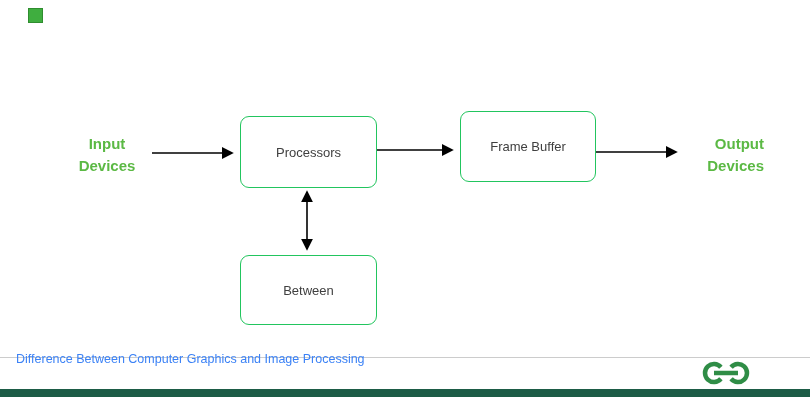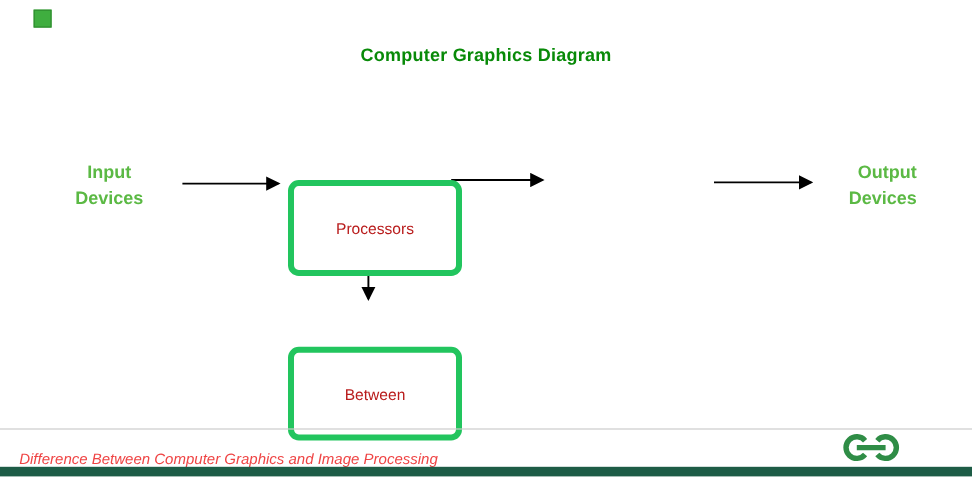--- a/index.html
+++ b/index.html
@@ -2,63 +2,65 @@
 <html><head>
 <meta charset="utf-8">
 <style>
   html,body{margin:0;padding:0;background:#fff;}
   #page{position:relative;width:810px;height:400px;background:#ffffff;overflow:hidden;
         font-family:"Liberation Sans",sans-serif;}
   .corner-square{position:absolute;left:28px;top:8px;width:13px;height:13px;
         background:#3fae3f;border:1px solid #2f8d2f;}
   .title{position:absolute;left:0;top:38px;width:100%;text-align:center;
         font-size:15px;font-weight:bold;color:#088a08;letter-spacing:.2px;}
-  .node-box{position:absolute;border:5px solid #22c55e;border-radius:9px;background:#fff;
+  .node-box{position:absolute;border:1px solid #22c55e;border-radius:9px;background:#fff;
         display:flex;align-items:center;justify-content:center;
-        font-size:13px;color:#b91c1c;margin-top:34px;}
+        font-size:13px;color:#404040;}
   .box-processors{left:240px;top:116px;width:135px;height:70px;}
   .box-frame-buffer{left:460px;top:111px;width:134px;height:69px;}
   .box-memory{left:240px;top:255px;width:135px;height:68px;}
   .side-label{position:absolute;font-size:15px;font-weight:bold;color:#5bb944;
         text-align:center;line-height:1.45;}
-  .label-input{left:44px;top:133px;width:94px;}
+  .label-input{left:60px;top:133px;width:94px;}
   .label-output{left:684px;top:133px;width:80px;text-align:right;}
   .arrows{position:absolute;left:0;top:0;width:810px;height:400px;pointer-events:none;}
   .footer-rule{position:absolute;left:0;top:357px;width:810px;height:1px;background:#cccccc;}
-  .footer-caption{position:absolute;left:16px;top:376px;font-size:12.5px;color:#ef4444;font-style:italic;}
+  .footer-caption{position:absolute;left:16px;top:352px;font-size:12.5px;color:#3b82f6;}
   .footer-logo{position:absolute;left:701px;top:359px;width:50px;height:28px;}
   .footer-bar{position:absolute;left:0;top:389px;width:810px;height:8px;background:#1d5c46;}
 </style>
 </head>
 <body>
 
 <div id="page">
 
   <div class="corner-square"></div>
 
-  <div class="title">Computer Graphics Diagram</div>
 
   <svg class="arrows" viewBox="0 0 810 400">
     <defs>
       <marker id="ah" viewBox="0 0 10 10" refX="8.5" refY="5" markerWidth="7.5" markerHeight="7.5" orient="auto-start-reverse">
         <path d="M0,0 L10,5 L0,10 z" fill="#000"></path>
       </marker>
     </defs>
     <line x1="152" y1="153" x2="232" y2="153" stroke="#000" stroke-width="1.6" marker-end="url(#ah)"></line>
     <line x1="376" y1="150" x2="452" y2="150" stroke="#000" stroke-width="1.6" marker-end="url(#ah)"></line>
     <line x1="595" y1="152" x2="676" y2="152" stroke="#000" stroke-width="1.6" marker-end="url(#ah)"></line>
     <line x1="307" y1="192" x2="307" y2="249" stroke="#000" stroke-width="1.6" marker-start="url(#ah)" marker-end="url(#ah)"></line>
   </svg>
 
   <div class="side-label label-input">Input Devices</div>
 
   <div class="node-box box-processors">
     <span>Processors</span>
   </div>
 
+  <div class="node-box box-frame-buffer">
+    <span>Frame Buffer</span>
+  </div>
 
   <div class="side-label label-output">Output Devices</div>
 
   <div class="node-box box-memory">
     <span>Between</span>
   </div>
 
   <div class="footer-rule"></div>
   <div class="footer-caption">Difference Between Computer Graphics and Image Processing</div>
 

